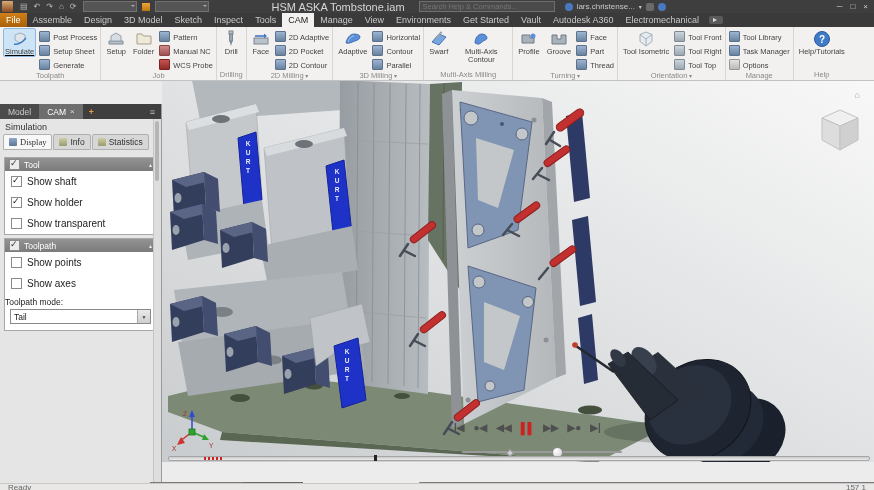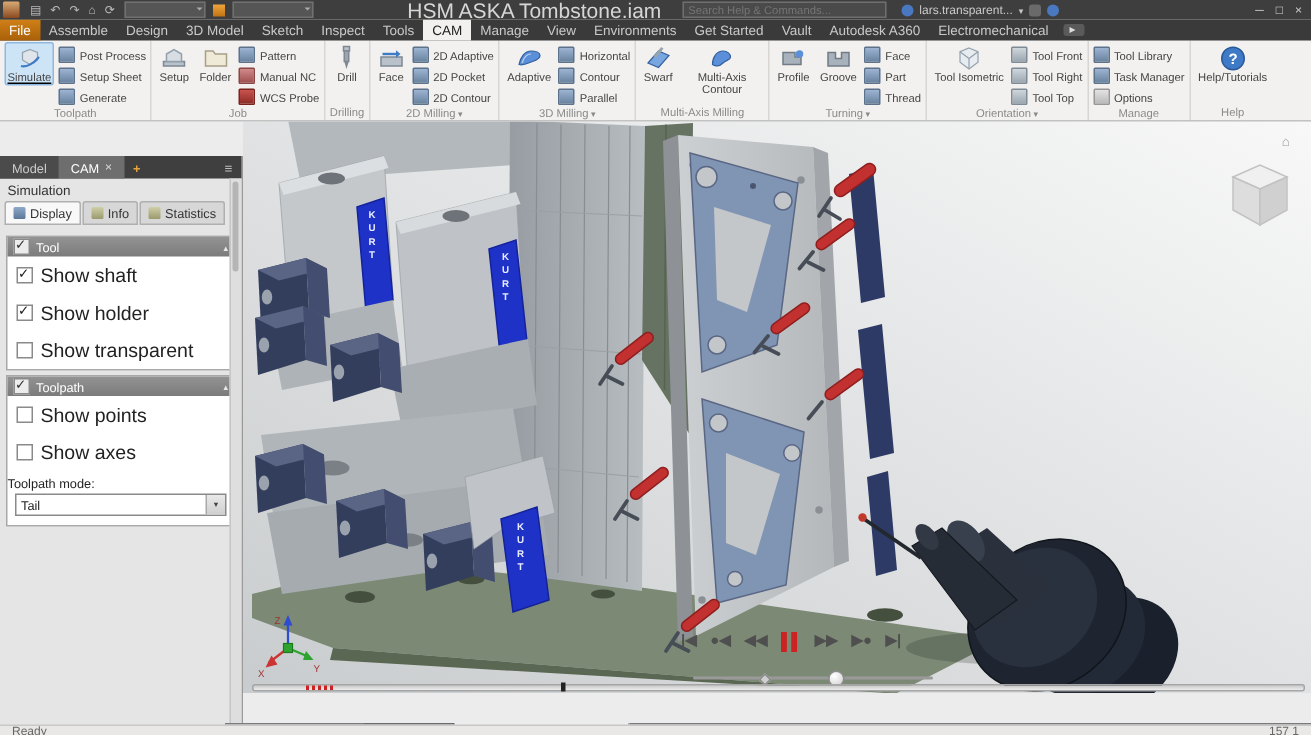--- a/index.html
+++ b/index.html
@@ -6,21 +6,21 @@
   .screen{position:relative;width:874px;height:490px;overflow:hidden;background:#ececec;
           font-family:"Liberation Sans",sans-serif;-webkit-font-smoothing:antialiased;}
   
   .titlebar{position:absolute;left:0;top:0;width:874px;height:13px;background:#3e3e3e;
             display:flex;align-items:center;color:#c9c9c9;font-size:8px;z-index:30;}
   .logo{width:11px;height:11px;margin:0 4px 0 2px;background:linear-gradient(#d8aa74,#8a4a20);border-radius:1px;flex:none;}
   .qi{margin:0 3px;color:#b9b9b9;font-size:8px;line-height:13px;}
   .tsel{width:52px;height:9px;background:#555;border:1px solid #707070;margin:0 3px;position:relative;}
   .tsel::after{content:"";position:absolute;right:1px;top:3px;border:2px solid transparent;border-top-color:#aaa;}
   .ocube{width:8px;height:8px;background:linear-gradient(#f0a43c,#c07514);margin:0 2px;flex:none;}
-  .ttitle{margin-left:60px;color:#d6d6d6;font-size:14px;white-space:nowrap;}
+  .ttitle{margin-left:60px;color:#d6d6d6;font-size:11px;white-space:nowrap;}
   .tsearch{margin-left:14px;width:128px;height:9px;background:#4a4a4a;border:1px solid #6e6e6e;
            color:#9a9a9a;font-size:7.5px;padding:0 3px;font-family:"Liberation Sans",sans-serif;}
   .tuser{display:flex;align-items:center;gap:4px;margin-left:10px;}
   .pdot{width:8px;height:8px;border-radius:50%;background:#4a78c0;flex:none;}
   .gdot{width:8px;height:8px;border-radius:2px;background:#6a6a6a;flex:none;}
   .wctl{margin-left:auto;display:flex;gap:8px;padding-right:6px;color:#cfcfcf;font-size:8px;}
   
   .menubar{position:absolute;left:0;top:13px;width:874px;height:14px;background:#3a3a3a;
            display:flex;align-items:stretch;font-size:9px;color:#c9c9c9;z-index:29;}
   .mtab{padding:0 6px;display:flex;align-items:center;white-space:nowrap;}
@@ -49,32 +49,32 @@
   .ptab{padding:0 8px;display:flex;align-items:center;gap:4px;}
   .ptab.model{background:#4b4b4b;}
   .ptab.cam{background:#6e6e6e;color:#fff;}
   .ptab .x{font-size:8px;color:#ddd;}
   .pplus{color:#e8a33d;font-weight:bold;padding:0 6px;display:flex;align-items:center;}
   .pmenu{margin-left:auto;padding:0 6px;display:flex;align-items:center;color:#bbb;font-size:9px;}
   .ptitle{font-size:9px;color:#333;padding:3px 5px 2px;}
   .psubtabs{display:flex;gap:1px;padding:0 3px 4px;font-size:8.5px;}
   .pst{display:flex;align-items:center;gap:3px;padding:2px 5px;background:#d7d7d7;border:1px solid #b0b0b0;
        color:#333;border-radius:2px 2px 0 0;}
-  .pst.active{background:#f8f8f8;}
+  .pst.active{background:#f8f8f8;font-family:Liberation Serif, serif;}
   .pstic{width:8px;height:8px;border-radius:1px;background:linear-gradient(#8fa9c9,#5d7799);flex:none;}
   .group{margin:3px 4px;border:1px solid #a8a8a8;background:#fff;}
   .ghead{height:13px;background:linear-gradient(#939393,#7b7b7b);display:flex;align-items:center;gap:4px;
          padding:0 4px;color:#fff;font-size:8.5px;}
   .gpin{margin-left:auto;font-size:6px;color:#e8e8e8;}
   .gpin::before{content:"▴";}
   .cb{width:9px;height:9px;background:#fff;border:1px solid #8a8a8a;position:relative;flex:none;}
   .cb.checked::before{content:"✓";position:absolute;left:0px;top:-2px;font-size:9px;color:#222;}
   .ghead .cb{background:#ececec;}
   .ghead .cb.checked::before{color:#333;}
-  .grow{display:flex;align-items:center;gap:5px;padding:5px 6px;font-size:13px;color:#222;}
+  .grow{display:flex;align-items:center;gap:5px;padding:5px 6px;font-size:10px;color:#222;}
   .modelabel{font-size:8.5px;padding:3px 0 0;color:#222;}
   .gsel{margin:2px 5px 6px;border:1px solid #8a8a8a;height:13px;display:flex;align-items:center;
         font-size:8.5px;padding:0 0 0 3px;background:#fff;color:#222;}
   .gsel .car{margin-left:auto;width:12px;height:100%;background:linear-gradient(#e9e9e9,#cfcfcf);
              border-left:1px solid #aaa;display:flex;align-items:center;justify-content:center;}
   .gsel .car::after{content:"▼";font-size:5px;color:#444;}
   .pclose{position:absolute;left:110px;top:386px;width:46px;height:14px;background:linear-gradient(#fdfdfd,#e0e0e0);
           border:1px solid #9a9a9a;border-radius:2px;font-size:8.5px;color:#333;
           display:flex;align-items:center;justify-content:center;}
   .pscroll{position:absolute;right:0;top:15px;bottom:0;width:7px;background:#dedede;border-left:1px solid #c6c6c6;}
@@ -130,21 +130,21 @@
     <span class="qi">↷</span>
     <span class="qi">⌂</span>
     <span class="qi">⟳</span>
     <div class="tsel"></div>
     <div class="ocube"></div>
     <div class="tsel"></div>
     <span class="ttitle">HSM ASKA Tombstone.iam</span>
     <input class="tsearch" readonly="" placeholder="Search Help &amp; Commands..." style="">
     <div class="tuser">
       <div class="pdot"></div>
-      <span>lars.transparent...</span>
+      <span>lars.christense...</span>
       <span style="font-size:6px;">▾</span>
       <div class="gdot"></div>
       <div class="gdot" style="border-radius:50%;background:#4a78c0;"></div>
     </div>
     <div class="wctl">
       <span>─</span>
       <span>□</span>
       <span>×</span>
     </div>
   </div>

